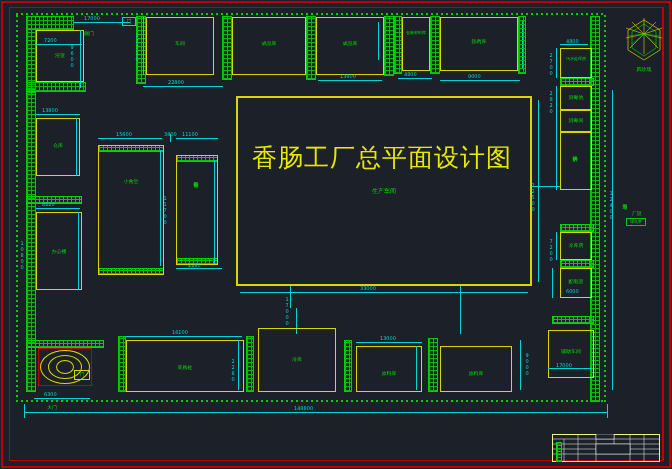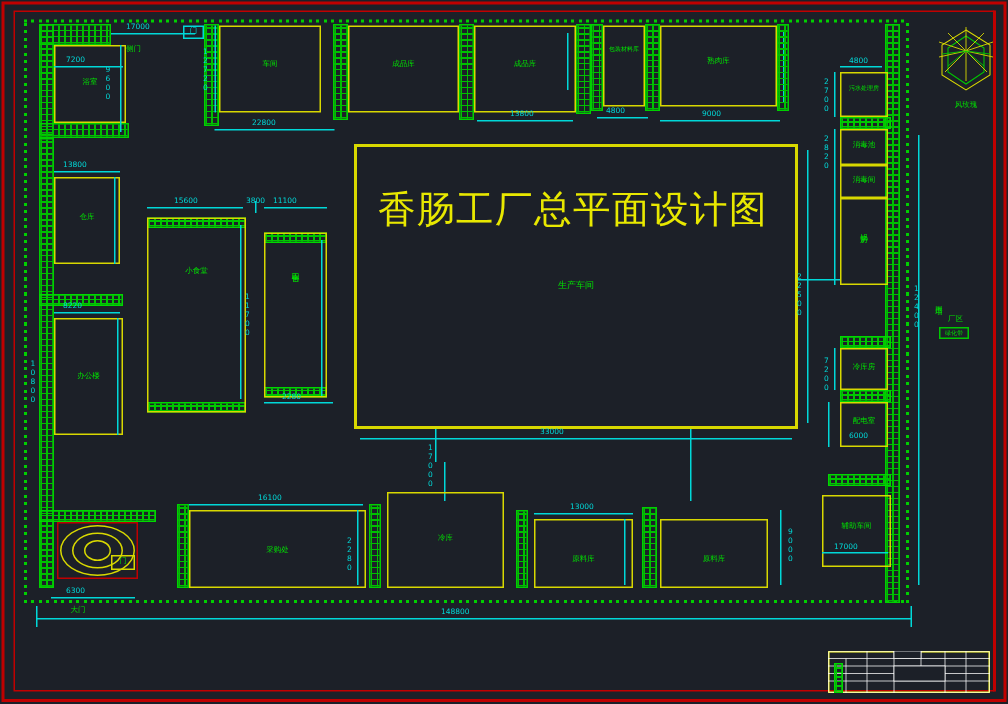--- a/index.html
+++ b/index.html
@@ -168,21 +168,21 @@
   <div class="abs dim-v" style="left:170px;top:134px;width:1px;height:8px;"></div>
   <div class="abs dimtxt" style="left:164px;top:131px;">3800</div>
 
   <div class="abs room" style="left:236px;top:96px;width:296px;height:190px;border-width:2px;"></div>
   <div class="abs lbl" style="left:236px;top:188px;width:296px;font-size:6px;">生产车间</div>
   <div class="abs dim-h" style="left:240px;top:292px;width:288px;"></div>
   <div class="abs dimtxt" style="left:360px;top:285px;">33000</div>
   <div class="abs dim-v" style="left:538px;top:100px;width:1px;height:182px;"></div>
   <div class="abs dimtxt-v" style="left:530px;top:182px;">22500</div>
 
-  <div class="abs title-main" style="left:252px;top:126px;">香肠工厂总平面设计图</div>
+  <div class="abs title-main" style="left:252px;top:144px;">香肠工厂总平面设计图</div>
 
   <div class="abs dim-h" style="left:532px;top:186px;width:28px;"></div>
   <div class="abs dim-v" style="left:290px;top:286px;width:1px;height:22px;"></div>
   <div class="abs dim-v" style="left:460px;top:286px;width:1px;height:48px;"></div>
   <div class="abs dim-v" style="left:296px;top:308px;width:1px;height:26px;"></div>
   <div class="abs dimtxt-v" style="left:284px;top:296px;">17000</div>
 
   <div class="abs wall" style="left:590px;top:16px;width:10px;height:386px;"></div>
 
   <div class="abs wall-h" style="left:560px;top:78px;width:34px;height:8px;"></div>

